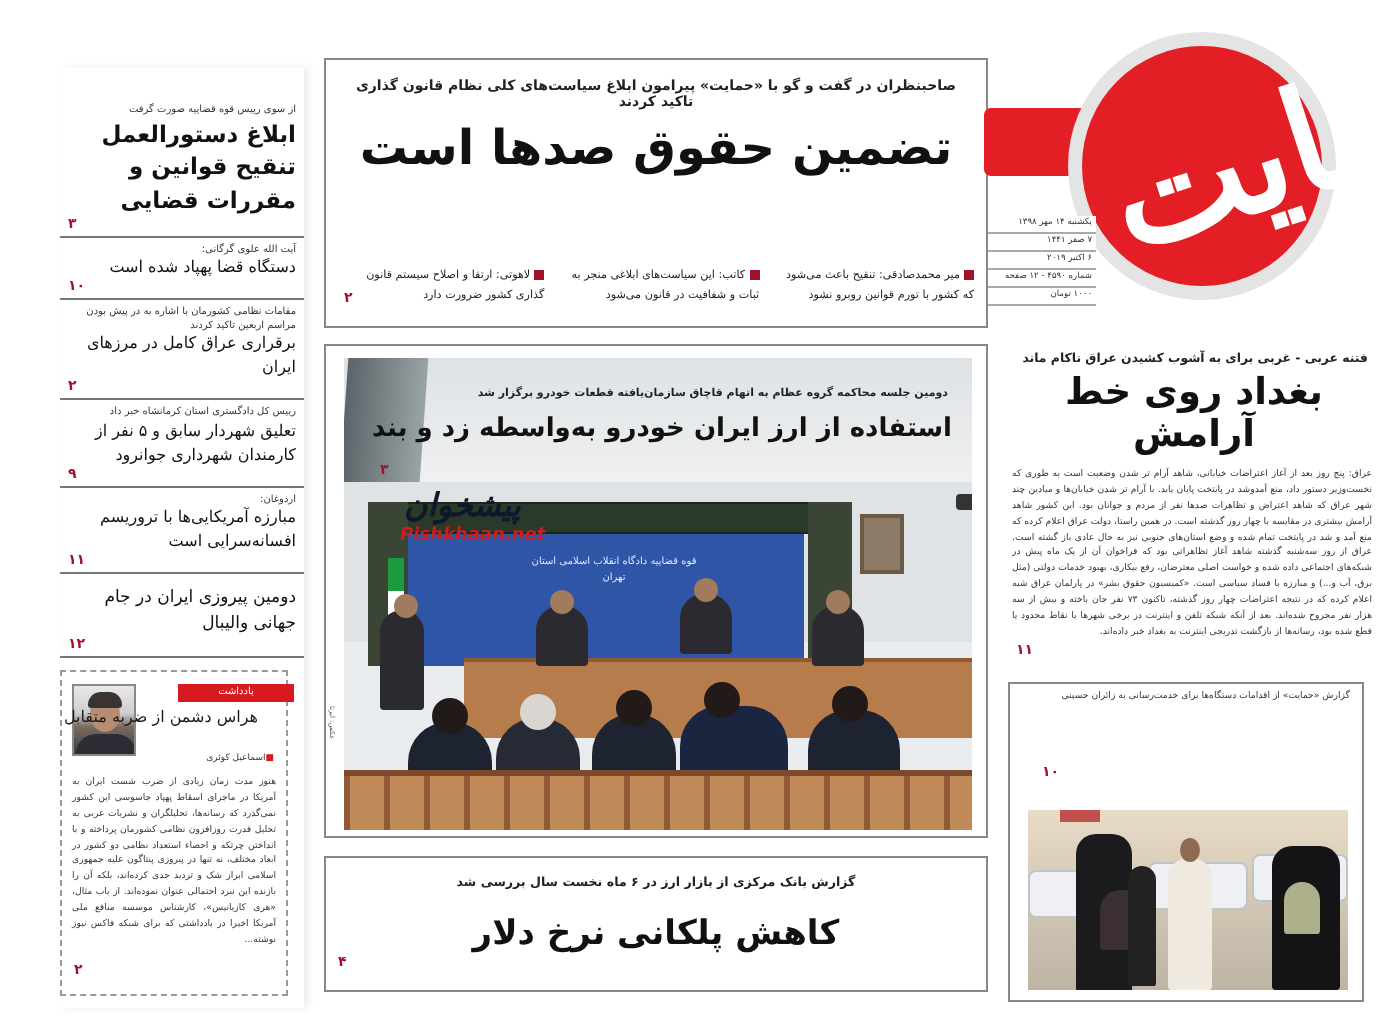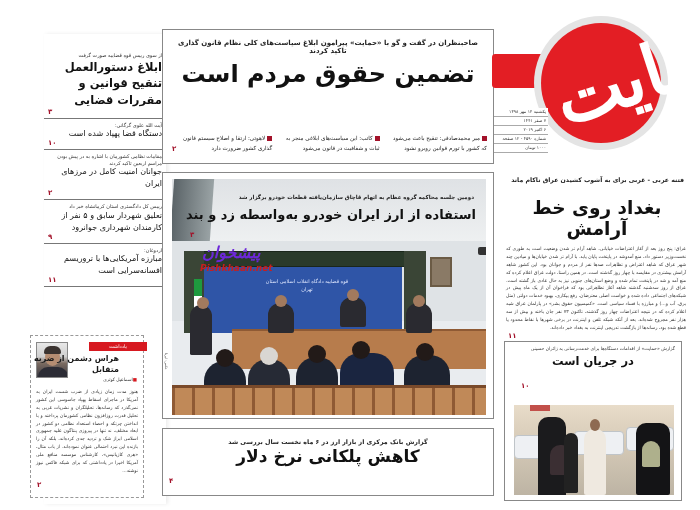--- a/index.html
+++ b/index.html
@@ -2,34 +2,34 @@
 <html><head>
 <meta charset="utf-8">
 <style>
 *{box-sizing:border-box;margin:0;padding:0}
 html,body{width:700px;height:510px;background:#fff;overflow:hidden}
 body{font-family:"DejaVu Sans",sans-serif;color:#1a1a1a;position:relative;direction:rtl}
 .page{position:absolute;left:0;top:0;width:700px;height:510px;background:#fff}
 .red{color:#d71920}
 .num{font-size:7px;color:#a3122a;font-weight:bold}
 
-.leftcol{position:absolute;left:44px;top:34px;width:122px;height:470px;background:#fff;box-shadow:2px 0 4px rgba(0,0,0,0.08)}
+.leftcol{position:absolute;left:30px;top:34px;width:122px;height:470px;background:#fff;box-shadow:2px 0 4px rgba(0,0,0,0.08)}
 .lc-item{padding:3px 4px 2px 4px;border-bottom:1.5px solid #777;position:relative}
 .lc-kicker{font-size:5px;color:#333;line-height:1.3}
 .lc-title{font-family:"DejaVu Sans",sans-serif;font-weight:bold;font-size:10.5px;line-height:1.45;color:#111}
 .lc-title.sm{font-size:8px;font-weight:normal;line-height:1.5}
 .lc-num{display:block;text-align:left;font-size:7px;color:#a3122a;font-weight:bold;line-height:1}
 
 .editorial{position:absolute;left:30px;top:335px;width:114px;height:163px;border:1px dashed #999;background:#fff;padding:3px}
 .ed-tag{position:absolute;right:-4px;top:6px;width:58px;height:9px;background:#d71920;color:#fff;font-size:5px;text-align:center;line-height:9px}
 .ed-photo{position:absolute;left:5px;top:6px;width:32px;height:36px;background:linear-gradient(180deg,#e8e8e8 0%,#cfcfcf 40%,#7a6a60 60%,#3d3d45 100%);border:1px solid #888;overflow:hidden}
 .ed-photo .face{position:absolute;left:8px;top:5px;width:15px;height:18px;border-radius:50%;background:#b58d72}
 .ed-photo .hair{position:absolute;left:7px;top:3px;width:17px;height:8px;border-radius:8px 8px 2px 2px;background:#3a3330}
 .ed-photo .suit{position:absolute;left:1px;top:24px;width:30px;height:14px;border-radius:10px 10px 0 0;background:#2c2c35}
-.ed-title{position:absolute;right:24px;top:18px;font-weight:bold;font-size:8px;line-height:1.35;}
+.ed-title{position:absolute;right:14px;top:18px;font-weight:normal;font-size:8px;line-height:1.35;}
 .ed-author{position:absolute;right:6px;top:41px;font-size:4.5px;color:#333}
 .ed-body{position:absolute;right:5px;left:5px;top:52px;font-size:4.6px;line-height:1.72;text-align:justify;color:#333}
 .ed-num{position:absolute;left:6px;bottom:8px}
 
 .topbox{position:absolute;left:162px;top:29px;width:332px;height:135px;border:1.5px solid #888;background:#fff;padding:4px 12px}
 .tb-kicker{font-size:7px;font-weight:bold;text-align:center;margin-top:5px;color:#222}
 .tb-title{font-weight:bold;font-size:24px;line-height:1.3;text-align:center;margin-top:4px;letter-spacing:-0.5px;color:#111}
 .tb-subs{position:absolute;left:8px;right:6px;top:104px;display:flex;flex-direction:row;justify-content:space-between}
 .tb-sub{font-size:5.6px;line-height:1.7;width:32%;color:#222}
 .tb-sub .sq{display:inline-block;width:5px;height:5px;background:#a3122a;margin-left:2px;vertical-align:middle}
@@ -57,33 +57,33 @@
 .court-pillar-r{position:absolute;left:232px;top:72px;width:22px;height:82px;background:#3a4536}
 .portrait{position:absolute;left:258px;top:78px;width:22px;height:30px;background:#8a7a66;border:2px solid #6b5b45}
 .flag{position:absolute;left:22px;top:100px;width:8px;height:50px;background:linear-gradient(180deg,#1e9a3e 33%,#fff 33%,#fff 66%,#d72b2b 66%)}
 .bench{position:absolute;left:60px;top:150px;width:254px;height:40px;background:#b77c4c;border-top:2px solid #8f5a34}
 .judge{position:absolute;width:26px;height:30px;border-radius:12px 12px 2px 2px;background:#2a2a30}
 .judge .h{position:absolute;left:7px;top:-8px;width:12px;height:12px;border-radius:50%;background:#a27a5e}
 .crowd{position:absolute;left:0;top:170px;width:100%;height:66px}
 .person{position:absolute;width:42px;height:52px;border-radius:20px 20px 4px 4px;background:#1d2330}
 .person .h{position:absolute;left:12px;top:-12px;width:18px;height:18px;border-radius:50%;background:#221a18}
 .railing{position:absolute;left:0;top:206px;width:100%;height:30px;background:repeating-linear-gradient(90deg,#8f5a34 0 3px,#c08958 3px 20px);border-top:3px solid #7a4a2a}
-.watermark{position:absolute;left:30px;top:64px;font-size:16px;font-weight:bold;color:#6d28d9;font-family:"DejaVu Serif",serif;font-style:italic}
+.watermark{position:absolute;left:30px;top:64px;font-size:16px;font-weight:bold;color:#0f172a;font-family:"DejaVu Serif",serif;font-style:italic}
 .watermark2{position:absolute;left:28px;top:84px;font-size:9px;font-weight:bold;color:#c81e1e;font-style:italic;direction:ltr}
 .cam{position:absolute;left:306px;top:68px;width:10px;height:8px;background:#333;border-radius:2px}
 .mid-credit{position:absolute;left:1px;top:180px;font-size:3.5px;color:#555;writing-mode:vertical-rl}
 
 .botbox{position:absolute;left:162px;top:428px;width:332px;height:68px;border:1.5px solid #888;background:#fff}
 .bb-kicker{font-size:6.3px;font-weight:bold;text-align:center;margin-top:9px;color:#222}
-.bb-title{font-size:17px;font-weight:bold;text-align:center;margin-top:1px;color:#111}
+.bb-title{font-size:17px;font-weight:bold;text-align:center;margin-top:12px;color:#111}
 .bb-num{position:absolute;left:6px;bottom:10px}
 
 .rightcol{position:absolute;left:502px;top:172px;width:190px;height:160px}
 .rc-kicker{font-size:6.2px;font-weight:bold;text-align:right;padding-right:8px;margin-top:4px;color:#222}
-.rc-title{font-size:18.5px;font-weight:bold;text-align:center;margin-top:14px;color:#111}
+.rc-title{font-size:18.5px;font-weight:bold;text-align:center;margin-top:3px;color:#111}
 .rc-body{font-size:4.6px;line-height:1.72;text-align:justify;padding:0 6px 0 4px;margin-top:6px;color:#333}
 .rc-num{display:block;padding-left:6px;text-align:left}
 .arbaeen{position:absolute;left:504px;top:341px;width:178px;height:160px;border:1.5px solid #888;background:#fff}
 .ar-kicker{font-size:4.6px;text-align:right;padding-right:6px;margin-top:4px;color:#333}
 .ar-title{font-size:11.5px;font-weight:bold;text-align:center;line-height:1.45;margin-top:2px;color:#111}
 .ar-num{position:absolute;left:16px;top:40px}
 .ar-photo{position:absolute;left:9px;top:63px;width:160px;height:90px;overflow:hidden;background:linear-gradient(180deg,#e8dcc9 0%,#d7cbb8 40%,#bdb4a4 100%)}
 .ar-car{position:absolute;height:24px;background:#eef0f3;border-radius:4px;border:1px solid #bfc4c8}
 .ar-fig{position:absolute;border-radius:10px 10px 2px 2px}
 .ar-sign{position:absolute;left:16px;top:0;width:20px;height:6px;background:#c2504a}
@@ -99,52 +99,56 @@
       <div class="lc-title" style="font-size:11.5px">ابلاغ دستورالعمل تنقیح قوانین و مقررات قضایی</div>
       <span class="lc-num">۳</span>
     </div>
     <div class="lc-item">
       <div class="lc-kicker">آیت الله علوی گرگانی:</div>
       <div class="lc-title sm">دستگاه قضا پهپاد شده است</div>
       <span class="lc-num">۱۰</span>
     </div>
     <div class="lc-item">
       <div class="lc-kicker">مقامات نظامی کشورمان با اشاره به در پیش بودن مراسم اربعین تاکید کردند</div>
-      <div class="lc-title sm">جوانان امنیت کامل در مرزهای ایران</div>
+      <div class="lc-title sm">برقراری عراق کامل در مرزهای ایران</div>
       <span class="lc-num">۲</span>
     </div>
     <div class="lc-item">
       <div class="lc-kicker">رییس کل دادگستری استان کرمانشاه خبر داد</div>
       <div class="lc-title sm">تعلیق شهردار سابق و ۵ نفر از کارمندان شهرداری جوانرود</div>
       <span class="lc-num">۹</span>
     </div>
     <div class="lc-item">
       <div class="lc-kicker">اردوغان:</div>
       <div class="lc-title sm">مبارزه آمریکایی‌ها با تروریسم افسانه‌سرایی است</div>
       <span class="lc-num">۱۱</span>
+    </div>
+    <div class="lc-item">
+      <div class="lc-title sm" style="font-size:8.5px;padding-top:3px">دومین پیروزی ایران در جام جهانی والیبال</div>
+      <span class="lc-num">۱۲</span>
     </div>
   </div>
 
   <div class="editorial">
     <div class="ed-tag">یادداشت</div>
     <div class="ed-photo">
       <div class="suit"></div>
         <div class="face"></div>
         <div class="hair"></div>
     </div>
     <div class="ed-title">هراس دشمن از ضربه متقابل</div>
     <div class="ed-author"><span class="red">■</span><span>اسماعیل کوثری</span></div>
     <div class="ed-body">هنوز مدت زمان زیادی از ضرب شست ایران به آمریکا در ماجرای اسقاط پهپاد جاسوسی این کشور نمی‌گذرد که رسانه‌ها، تحلیلگران و نشریات غربی به تحلیل قدرت روزافزون نظامی کشورمان پرداخته و با انداختن چرتکه و احصاء استعداد نظامی دو کشور در ابعاد مختلف، نه تنها در پیروزی پنتاگون علیه جمهوری اسلامی ابراز شک و تردید جدی کرده‌اند، بلکه آن را بازنده این نبرد احتمالی عنوان نموده‌اند. از باب مثال، «هری کازیانیس»، کارشناس موسسه منافع ملی آمریکا اخیرا در یادداشتی که برای شبکه فاکس نیوز نوشته...</div>
     <div class="ed-num num">۲</div>
   </div>
 
   <div class="topbox">
     <div class="tb-kicker">صاحبنظران در گفت و گو با «حمایت» پیرامون ابلاغ سیاست‌های کلی نظام قانون گذاری تاکید کردند</div>
     <div class="tb-title">
-      <div>تضمین حقوق مردم است</div>
+      <div>تضمین حقوق صدها است</div>
     </div>
     <div class="tb-subs">
       <div class="tb-sub"><span class="sq"></span><span>میر محمدصادقی: تنقیح باعث می‌شود که کشور با تورم قوانین روبرو نشود</span></div>
       <div class="tb-sub"><span class="sq"></span><span>کاتب: این سیاست‌های ابلاغی منجر به ثبات و شفافیت در قانون می‌شود</span></div>
       <div class="tb-sub"><span class="sq"></span><span>لاهوتی: ارتقا و اصلاح سیستم قانون گذاری کشور ضرورت دارد</span></div>
     </div>
     <div class="tb-num num">۲</div>
   </div>
 
   <div class="logo">
@@ -223,21 +227,20 @@
   <div class="rightcol">
     <div class="rc-kicker">فتنه عربی - غربی برای به آشوب کشیدن عراق ناکام ماند</div>
     <div class="rc-title">بغداد روی خط آرامش</div>
     <div class="rc-body">عراق: پنج روز بعد از آغاز اعتراضات خیابانی، شاهد آرام تر شدن وضعیت است به طوری که نخست‌وزیر دستور داد، منع آمدوشد در پایتخت پایان یابد. با آرام تر شدن خیابان‌ها و میادین چند شهر عراق که شاهد اعتراض و تظاهرات صدها نفر از مردم و جوانان بود. این کشور شاهد آرامش بیشتری در مقایسه با چهار روز گذشته است. در همین راستا، دولت عراق اعلام کرده که منع آمد و شد در پایتخت تمام شده و وضع استان‌های جنوبی نیز به حال عادی باز گشته است. عراق از روز سه‌شنبه گذشته شاهد آغاز تظاهراتی بود که فراخوان آن از یک ماه پیش در شبکه‌های اجتماعی داده شده و خواست اصلی معترضان، رفع بیکاری، بهبود خدمات دولتی (مثل برق، آب و...) و مبارزه با فساد سیاسی است. «کمیسیون حقوق بشر» در پارلمان عراق شبه اعلام کرده که در نتیجه اعتراضات چهار روز گذشته، تاکنون ۷۳ نفر جان باخته و بیش از سه هزار نفر مجروح شده‌اند. بعد از آنکه شبکه تلفن و اینترنت در برخی شهرها با نقاط محدود یا قطع شده بود، رسانه‌ها از بازگشت تدریجی اینترنت به بغداد خبر داده‌اند.</div>
     <span class="rc-num num">۱۱</span>
   </div>
 
   <div class="arbaeen">
     <div class="ar-kicker">گزارش «حمایت» از اقدامات دستگاه‌ها برای خدمت‌رسانی به زائران حسینی</div>
     <div class="ar-title">
-      <div>در جریان است</div>
     </div>
     <div class="ar-num num">۱۰</div>
     <div class="ar-photo">
       <div class="ar-sign"></div>
       <div class="ar-car" style="left:0;top:30px;width:40px"></div>
       <div class="ar-car" style="left:60px;top:26px;width:50px"></div>
       <div class="ar-car" style="left:112px;top:22px;width:48px"></div>
       <div class="ar-fig" style="left:24px;top:12px;width:28px;height:80px;background:#1b1b1d"></div>
       <div class="ar-fig" style="left:36px;top:40px;width:22px;height:30px;background:#3b2f33"></div>
       <div class="ar-fig" style="left:50px;top:28px;width:14px;height:60px;background:#222"></div>

